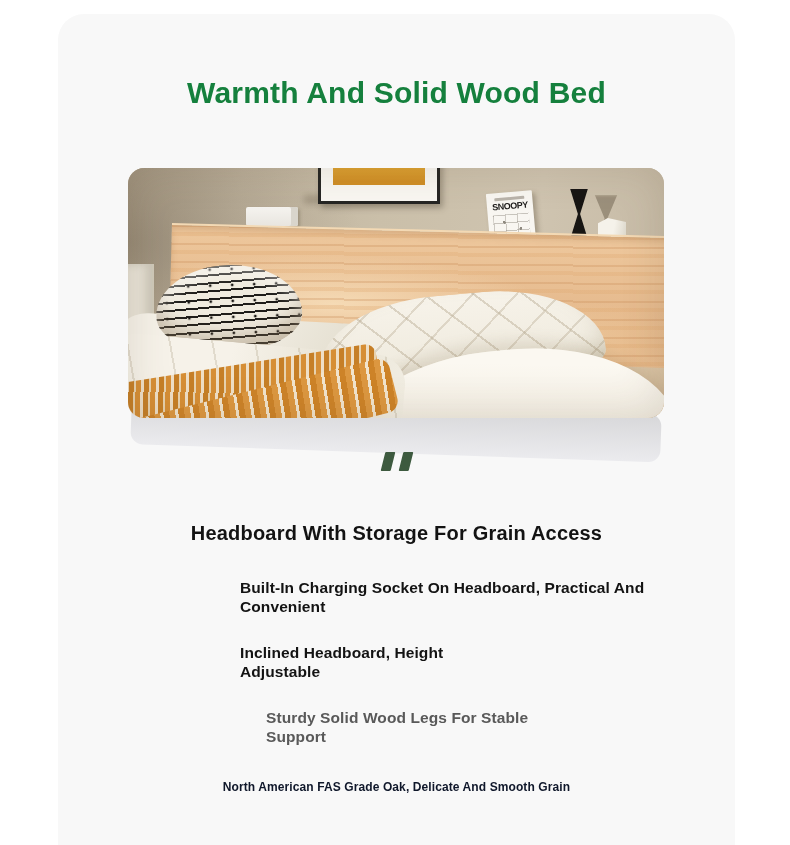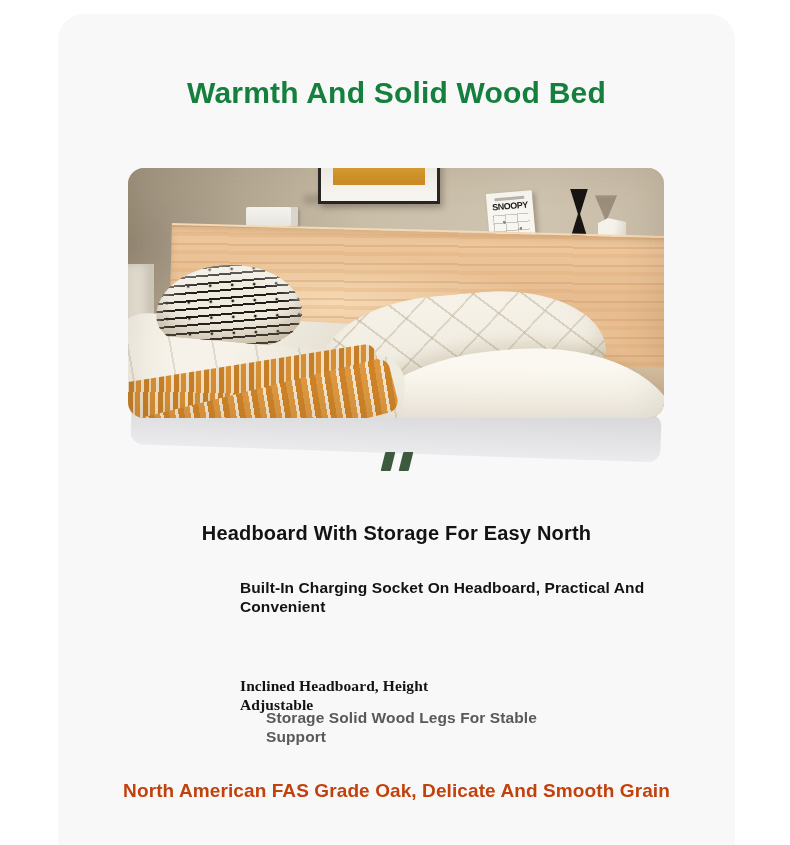--- a/index.html
+++ b/index.html
@@ -168,25 +168,25 @@
   }
   .section-heading{
     position:absolute;top:508px;left:0;width:677px;text-align:center;
     font-size:20px;font-weight:bold;color:#131313;letter-spacing:.2px;
   }
   .feature{
     position:absolute;font-size:15.5px;font-weight:bold;color:#131313;
     line-height:19px;letter-spacing:.1px;margin-left:28px;
   }
   .feature-1{left:154px;top:564px;width:428px;}
-  .feature-2{left:154px;top:662px;width:218px;font-family:Liberation Serif, serif;}
+  .feature-2{left:154px;top:629px;width:218px;}
   .feature-3{left:180px;top:694px;width:272px;color:#595959;}
   .footnote{
     position:absolute;top:766px;left:0;width:677px;text-align:center;
-    font-size:19px;font-weight:bold;color:#c2410c;letter-spacing:.1px;
+    font-size:12px;font-weight:bold;color:#0f172a;letter-spacing:.1px;
   }
 </style>
 </head>
 <body>
 
 <div class="card">
 
   <div class="page-title">Warmth And Solid Wood Bed</div>
 
   <div class="photo-shadow"></div>
@@ -217,21 +217,21 @@
     <div class="throw-band-1"></div>
     <div class="throw-band-2"></div>
     <div class="vignette"></div>
   </div>
 
   <div class="quote">
     <i></i>
     <i></i>
   </div>
 
-  <div class="section-heading">Headboard With Storage For Easy North</div>
+  <div class="section-heading">Headboard With Storage For Grain Access</div>
 
   <div class="feature feature-1" style="color: rgb(19, 19, 19);">Built-In Charging Socket On Headboard, Practical And Convenient</div>
   <div class="feature feature-2" style="color: rgb(19, 19, 19);">Inclined Headboard, Height Adjustable</div>
-  <div class="feature feature-3" style="color: rgb(89, 89, 89);">Storage Solid Wood Legs For Stable Support</div>
+  <div class="feature feature-3" style="color: rgb(89, 89, 89);">Sturdy Solid Wood Legs For Stable Support</div>
 
   <div class="footnote">North American FAS Grade Oak, Delicate And Smooth Grain</div>
 
 </div>
 
 </body></html>

